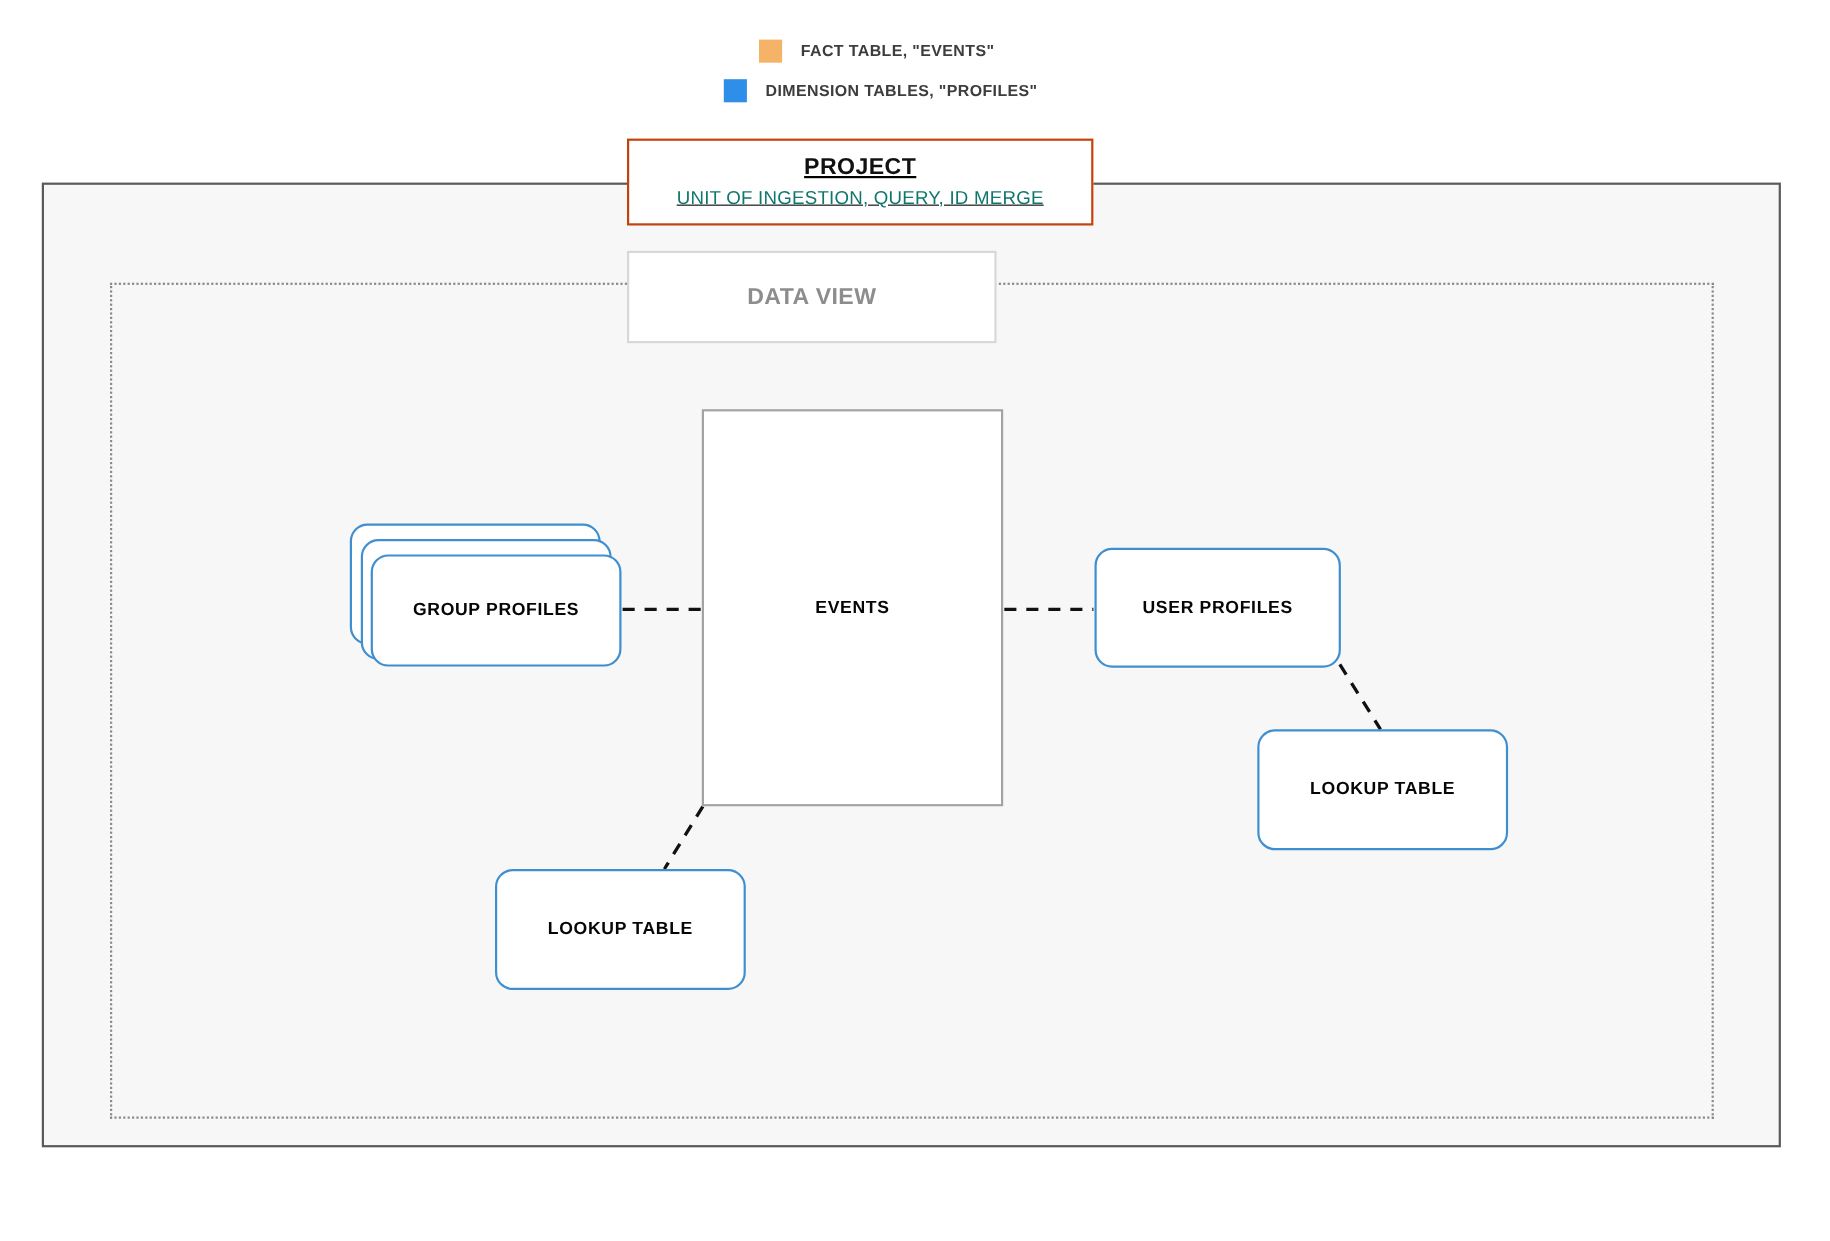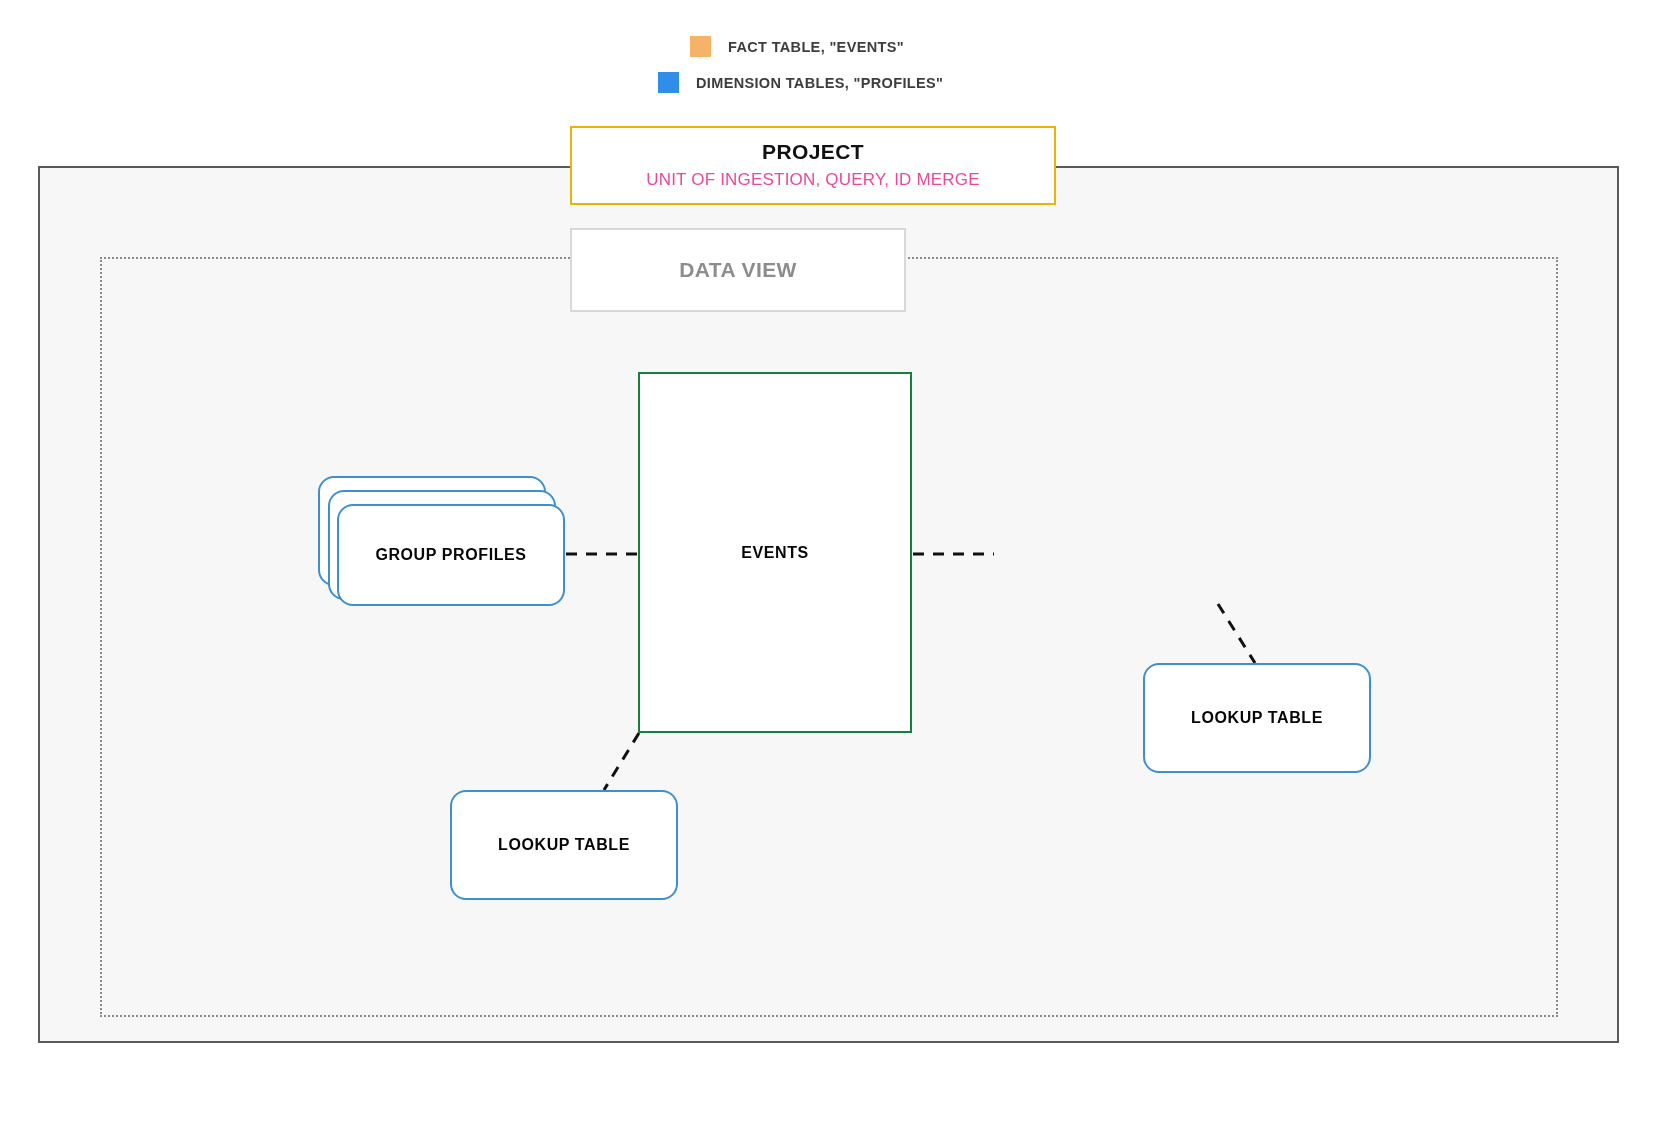--- a/index.html
+++ b/index.html
@@ -71,58 +71,59 @@
     background: #ffffff;
     text-align: center;
     display: flex;
     flex-direction: column;
     align-items: center;
     justify-content: center;
   }
   #project-card {
     left: 570px;
     top: 126px;
-    width: 486px;
+    width: 424px;
     height: 79px;
-    border: 2px solid #eab308;
+    border: 2px solid #c2410c;
+    text-decoration: underline;
   }
   #dataview-card {
     left: 570px;
     top: 228px;
     width: 336px;
     height: 84px;
     border: 2px solid #d8d8d8;
   }
   .card-title {
     font-size: 21px;
     font-weight: bold;
     letter-spacing: 0.4px;
     color: #111111;
     line-height: 1.25;
   }
   .card-sub {
     font-size: 17px;
     font-weight: normal;
     letter-spacing: 0.2px;
-    color: #ec4899;
+    color: #0f766e;
     line-height: 1.45;
     margin-top: 3px;
   }
   #dataview-card .card-title { color: #8d8d8d; }
   #dataview-card .card-sub   { color: #b4b4b4; }
 
   
   #events-box {
     position: absolute;
     left: 638px;
     top: 372px;
     width: 274px;
     height: 361px;
     background: #ffffff;
-    border: 2px solid #15803d;
+    border: 2px solid #a3a3a3;
     box-sizing: border-box;
     display: flex;
     align-items: center;
     justify-content: center;
   }
   .node-label {
     font-size: 16px;
     font-weight: bold;
     letter-spacing: 0.6px;
     color: #060606;
@@ -204,20 +205,23 @@
   <div id="events-box">
     <span class="node-label">EVENTS</span>
   </div>
 
   <div class="dim-ghost" id="group-ghost-2"></div>
   <div class="dim-ghost" id="group-ghost-1"></div>
   <div class="dim-box" id="group-profiles">
     <span class="node-label">GROUP PROFILES</span>
   </div>
 
+  <div class="dim-box" id="user-profiles">
+    <span class="node-label">USER PROFILES</span>
+  </div>
 
   <div class="dim-box" id="lookup-left">
     <span class="node-label">LOOKUP TABLE</span>
   </div>
   <div class="dim-box" id="lookup-right">
     <span class="node-label">LOOKUP TABLE</span>
   </div>
 
 </div>
 

